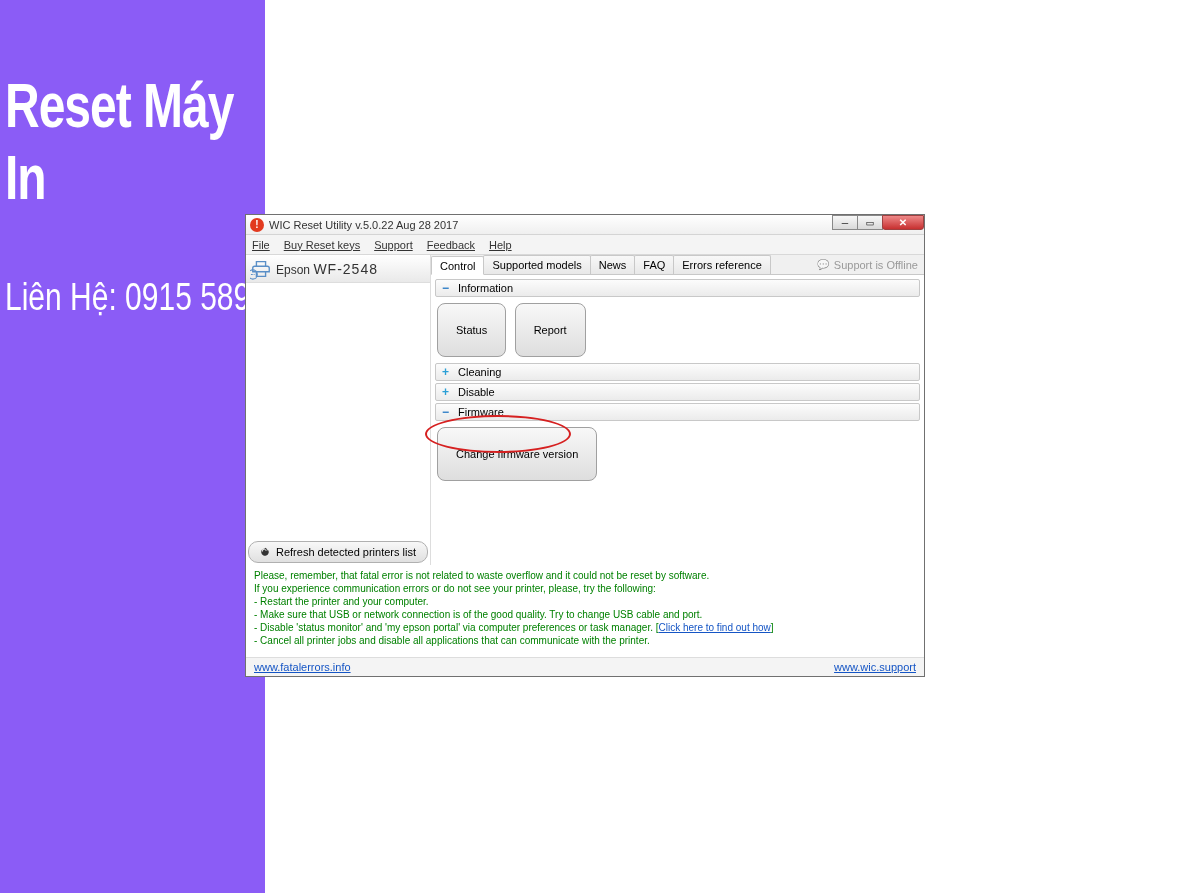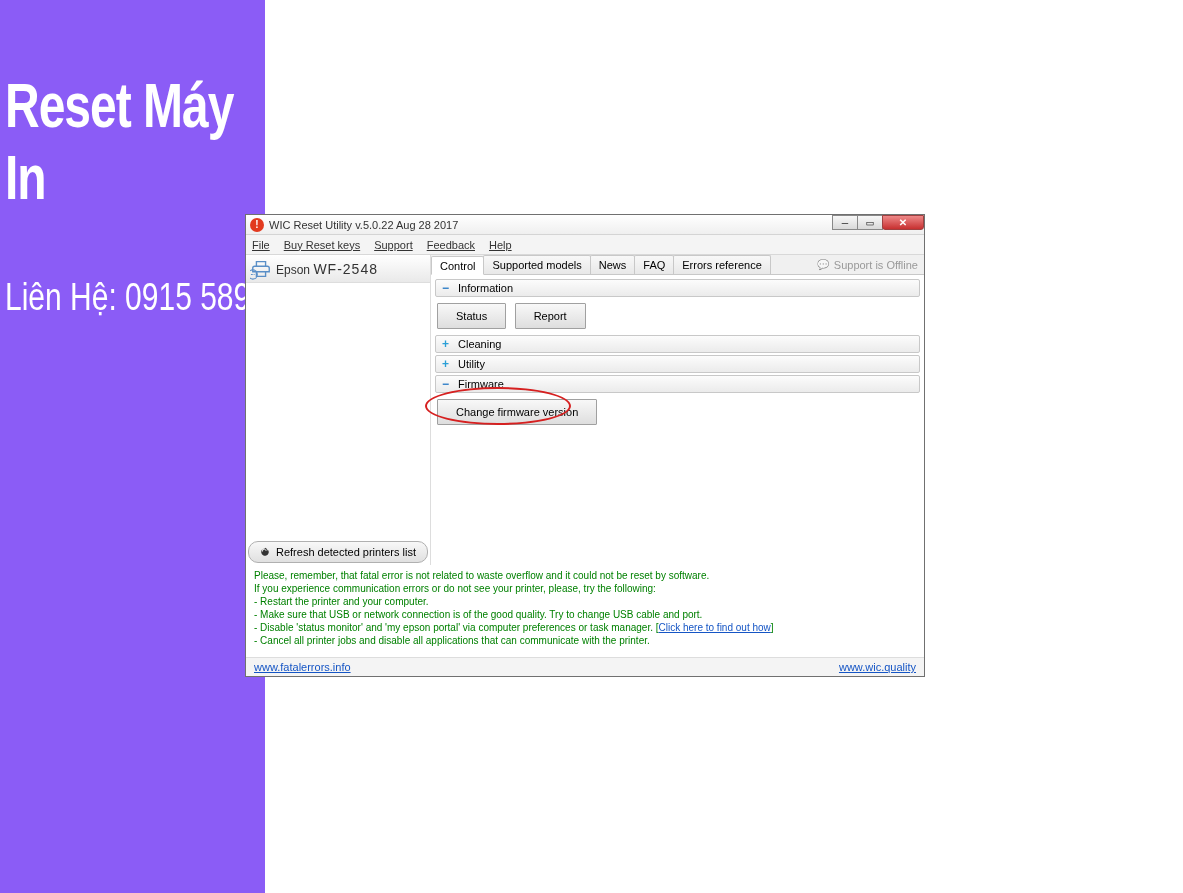--- a/index.html
+++ b/index.html
@@ -41,21 +41,21 @@
 .tab.active { background: #fff; position: relative; top: 1px; border-bottom: 1px solid #fff; }
 .tab-filler { flex: 1; }
 .support-status { font-size: 11px; color: #999; display: flex; align-items: center; gap: 4px; padding-right: 6px; }
 .support-status::before { content: "💬"; font-size: 10px; opacity: 0.5; filter: grayscale(1); }
 
 .tab-content { padding: 4px; background: #fff; height: 290px; }
 .section-header { border: 1px solid #c8c8c8; background: linear-gradient(#fcfcfc, #ebebeb); height: 18px; display: flex; align-items: center; padding-left: 6px; font-size: 11px; gap: 6px; margin-bottom: 2px; border-radius: 2px; }
 .toggle-icon { width: 10px; font-weight: bold; color: #2a7bc6; font-size: 12px; }
 .toggle-icon.plus { color: #2a9fd6; }
 .section-body { padding: 4px 2px 6px 2px; }
-.btn { display: inline-block; padding: 6px 18px; font-size: 11px; border: 1px solid #a0a0a0; background: linear-gradient(#f8f8f8, #dedede); border-radius: 1px; margin-right: 4px; }
+.btn { display: inline-block; padding: 20px 18px; font-size: 11px; border: 1px solid #a0a0a0; background: linear-gradient(#f8f8f8, #dedede); border-radius: 8px; margin-right: 4px; }
 .circle-highlight { position: relative; display: inline-block; }
 .circle-highlight::after { content: ""; position: absolute; left: -12px; top: -12px; width: 142px; height: 34px; border: 2px solid #d62020; border-radius: 50%; pointer-events: none; }
 
 .notes-area { padding: 4px 8px 6px 8px; background: #fff; font-size: 10px; line-height: 13px; color: #008000; min-height: 92px; }
 .notes-area a { color: #1555c5; text-decoration: underline; }
 
 .footer { display: flex; justify-content: space-between; padding: 3px 8px; background: #f4f4f4; border-top: 1px solid #ddd; font-size: 11px; }
 .footer a { color: #1555c5; text-decoration: underline; }
 </style>
 </head>
@@ -131,21 +131,21 @@
           <span class="btn">Report</span>
         </div>
 
         <div class="section-header">
           <span class="toggle-icon plus">+</span>
           <span>Cleaning</span>
         </div>
 
         <div class="section-header" style="margin-top:2px">
           <span class="toggle-icon plus">+</span>
-          <span>Utility</span>
+          <span>Disable</span>
         </div>
 
         <div class="section-header" style="margin-top:2px">
           <span class="toggle-icon">−</span>
           <span>Firmware</span>
         </div>
         <div class="section-body">
           <span class="circle-highlight">
             <span class="btn">Change firmware version</span>
           </span>
@@ -161,16 +161,16 @@
     <div>- Restart the printer and your computer.</div>
     <div>- Make sure that USB or network connection is of the good quality. Try to change USB cable and port.</div>
     <div>
       <span>- Disable 'status monitor' and 'my epson portal' via computer preferences or task manager. [</span><a href="#">Click here to find out how</a><span>]</span>
     </div>
     <div>- Cancel all printer jobs and disable all applications that can communicate with the printer.</div>
   </div>
 
   <div class="footer">
     <a href="#">www.fatalerrors.info</a>
-    <a href="#">www.wic.quality</a>
+    <a href="#">www.wic.support</a>
   </div>
 
 </div>
 
 </body></html>

